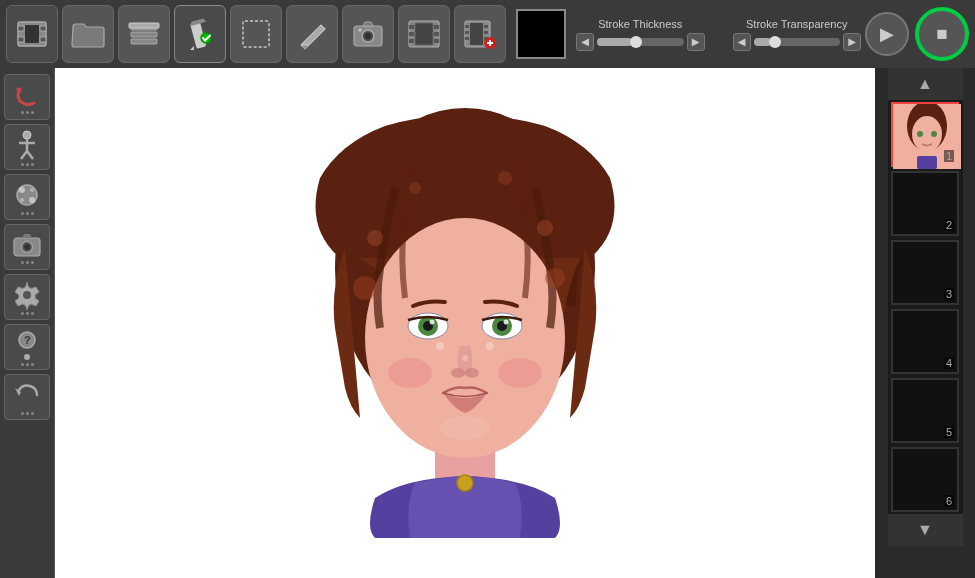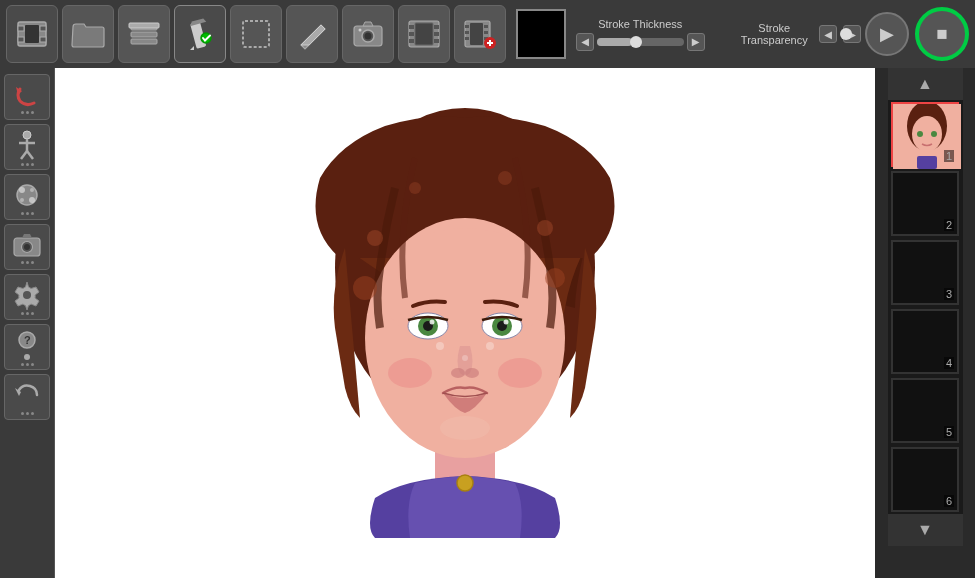--- a/index.html
+++ b/index.html
@@ -309,21 +309,21 @@
         <div class="stroke-label">Stroke Thickness</div>
         <div style="display:flex; align-items:center; gap:3px;">
           <div class="arrow-btn">◀</div>
           <div style="flex:1; height:8px; background:#666; border-radius:4px; position:relative;">
             <div style="width:40%; height:8px; background:#aaa; border-radius:4px;"></div>
             <div style="width:12px; height:12px; background:#ddd; border-radius:50%; position:absolute; top:-2px; left:38%;"></div>
           </div>
           <div class="arrow-btn">▶</div>
         </div>
       </div>
-      <div style="display:flex; flex-direction:row; gap:3px; flex:1;margin-left:8px;">
+      <div style="display:flex; flex-direction:column; gap:3px; flex:1;margin-left:8px;">
         <div class="stroke-label">Stroke Transparency</div>
         <div style="display:flex; align-items:center; gap:3px;">
           <div class="arrow-btn">◀</div>
           <div style="flex:1; height:8px; background:#666; border-radius:4px; position:relative;">
             <div style="width:20%; height:8px; background:#aaa; border-radius:4px;"></div>
             <div style="width:12px; height:12px; background:#ddd; border-radius:50%; position:absolute; top:-2px; left:18%;"></div>
           </div>
           <div class="arrow-btn">▶</div>
         </div>
       </div>

